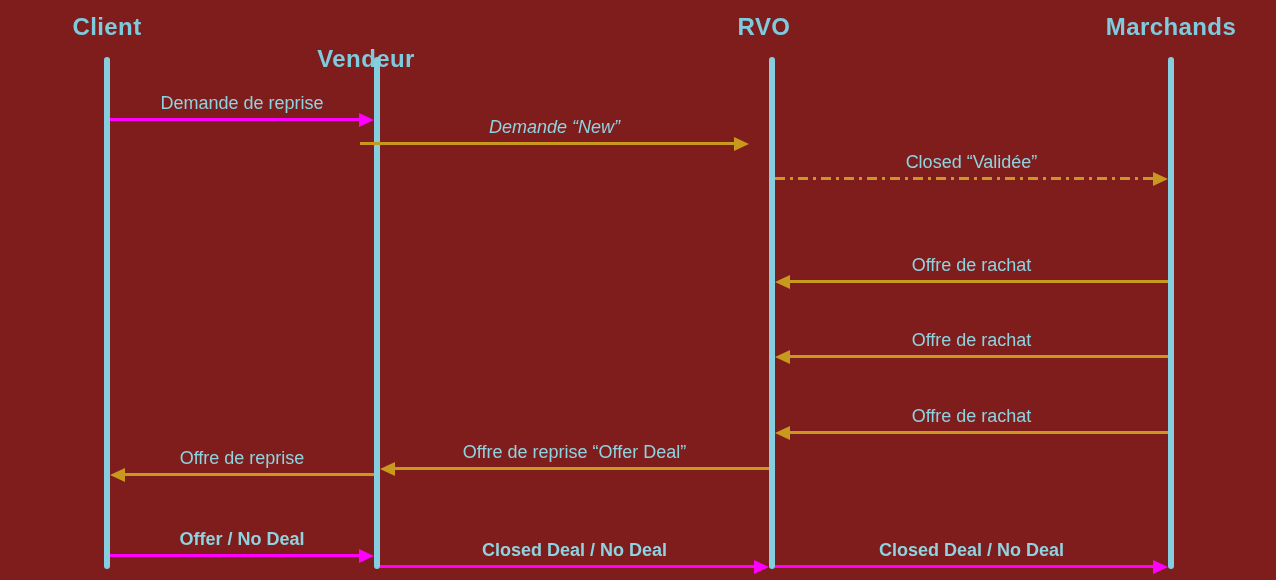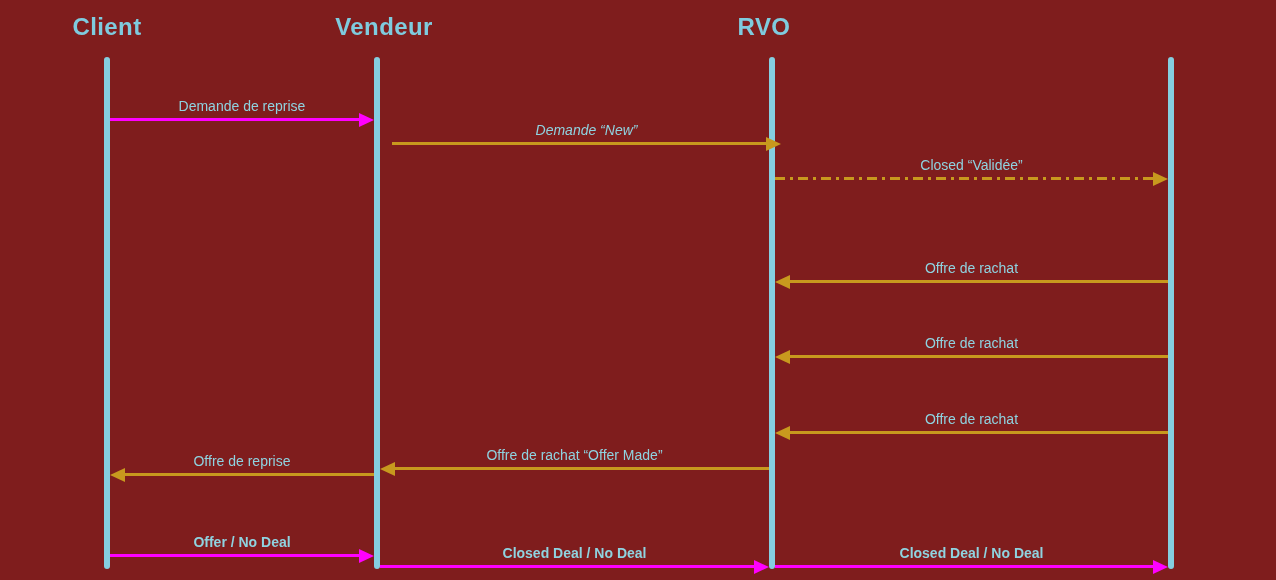--- a/index.html
+++ b/index.html
@@ -29,21 +29,21 @@
   }
   .message {
     position: absolute;
     height: 3px;
   }
   .message .lbl {
     position: absolute;
     left: 0; right: 0;
     bottom: 7px;
     text-align: center;
-    font-size: 14px;
+    font-size: 18px;
     white-space: nowrap;
   }
   .message .lbl.bold { font-weight: bold; }
   .message .line {
     position: absolute;
     top: 0;
     height: 3px;
   }
   .arrowhead {
     position: absolute;
@@ -52,31 +52,32 @@
     border-top: 7px solid transparent;
     border-bottom: 7px solid transparent;
   }
 </style>
 </head>
 <body>
 
 <div id="stage" style="background: #7f1d1d; padding-left: 32px;">
     <div class="actor-header" style="left: 107px; color: rgb(127, 203, 222);">Client</div>
     <div class="lifeline" style="left: 104px; top: 57px; width: 6px; height: 512px; background: rgb(133, 206, 224);"></div>
-    <div class="actor-header" style="left: 384px; color: rgb(127, 203, 222);">Vendeur</div>
+    <div class="actor-header" style="left: 366px; color: rgb(127, 203, 222); margin-top: 32px;">Vendeur</div>
     <div class="lifeline" style="left: 374px; top: 57px; width: 6px; height: 512px; background: rgb(133, 206, 224);"></div>
     <div class="actor-header" style="left: 764px; color: rgb(127, 203, 222);">RVO</div>
     <div class="lifeline" style="left: 769px; top: 57px; width: 6px; height: 512px; background: rgb(133, 206, 224);"></div>
+    <div class="actor-header" style="left: 1171px; color: rgb(127, 203, 222);">Marchands</div>
     <div class="lifeline" style="left: 1168px; top: 57px; width: 6px; height: 512px; background: rgb(133, 206, 224);"></div>
     <div class="message" style="left: 110px; top: 118px; width: 264px; color: rgb(143, 211, 224);">
       <div class="lbl">Demande de reprise</div>
       <div class="line" style="width: 251px; left: 0px; background: rgb(255, 0, 255);"></div>
       <div class="arrowhead" style="right: 0px; border-left: 15px solid rgb(255, 0, 255);"></div>
     </div>
-    <div class="message" style="left: 392px; top: 142px; width: 389px; color: rgb(143, 211, 224); font-style: italic;">
+    <div class="message" style="left: 360px; top: 142px; width: 389px; color: rgb(143, 211, 224); font-style: italic;">
       <div class="lbl">Demande “New”</div>
       <div class="line" style="width: 376px; left: 0px; background: rgb(200, 153, 30);"></div>
       <div class="arrowhead" style="right: 0px; border-left: 15px solid rgb(200, 153, 30);"></div>
     </div>
     <div class="message" style="left: 775px; top: 177px; width: 393px; color: rgb(143, 211, 224);">
       <div class="lbl">Closed “Validée”</div>
       <div class="line" style="width: 380px; left: 0px; background: repeating-linear-gradient(90deg, rgb(200, 153, 30) 0px, rgb(200, 153, 30) 10px, transparent 10px, transparent 15px, rgb(200, 153, 30) 15px, rgb(200, 153, 30) 18px, transparent 18px, transparent 23px);"></div>
       <div class="arrowhead" style="right: 0px; border-left: 15px solid rgb(200, 153, 30);"></div>
     </div>
     <div class="message" style="left: 775px; top: 280px; width: 393px; color: rgb(143, 211, 224);">
@@ -88,21 +89,21 @@
       <div class="lbl">Offre de rachat</div>
       <div class="line" style="width: 380px; left: 13px; background: rgb(200, 153, 30);"></div>
       <div class="arrowhead" style="left: 0px; border-right: 15px solid rgb(200, 153, 30);"></div>
     </div>
     <div class="message" style="left: 775px; top: 431px; width: 393px; color: rgb(143, 211, 224);">
       <div class="lbl">Offre de rachat</div>
       <div class="line" style="width: 380px; left: 13px; background: rgb(200, 153, 30);"></div>
       <div class="arrowhead" style="left: 0px; border-right: 15px solid rgb(200, 153, 30);"></div>
     </div>
     <div class="message" style="left: 380px; top: 467px; width: 389px; color: rgb(143, 211, 224);">
-      <div class="lbl">Offre de rachat “Offer Made”</div>
+      <div class="lbl">Offre de reprise “Offer Deal”</div>
       <div class="line" style="width: 376px; left: 13px; background: rgb(200, 153, 30);"></div>
       <div class="arrowhead" style="left: 0px; border-right: 15px solid rgb(200, 153, 30);"></div>
     </div>
     <div class="message" style="left: 110px; top: 473px; width: 264px; color: rgb(143, 211, 224);">
       <div class="lbl">Offre de reprise</div>
       <div class="line" style="width: 251px; left: 13px; background: rgb(200, 153, 30);"></div>
       <div class="arrowhead" style="left: 0px; border-right: 15px solid rgb(200, 153, 30);"></div>
     </div>
     <div class="message" style="left: 110px; top: 554px; width: 264px; color: rgb(143, 211, 224);">
       <div class="lbl bold">Offer / No Deal</div>

